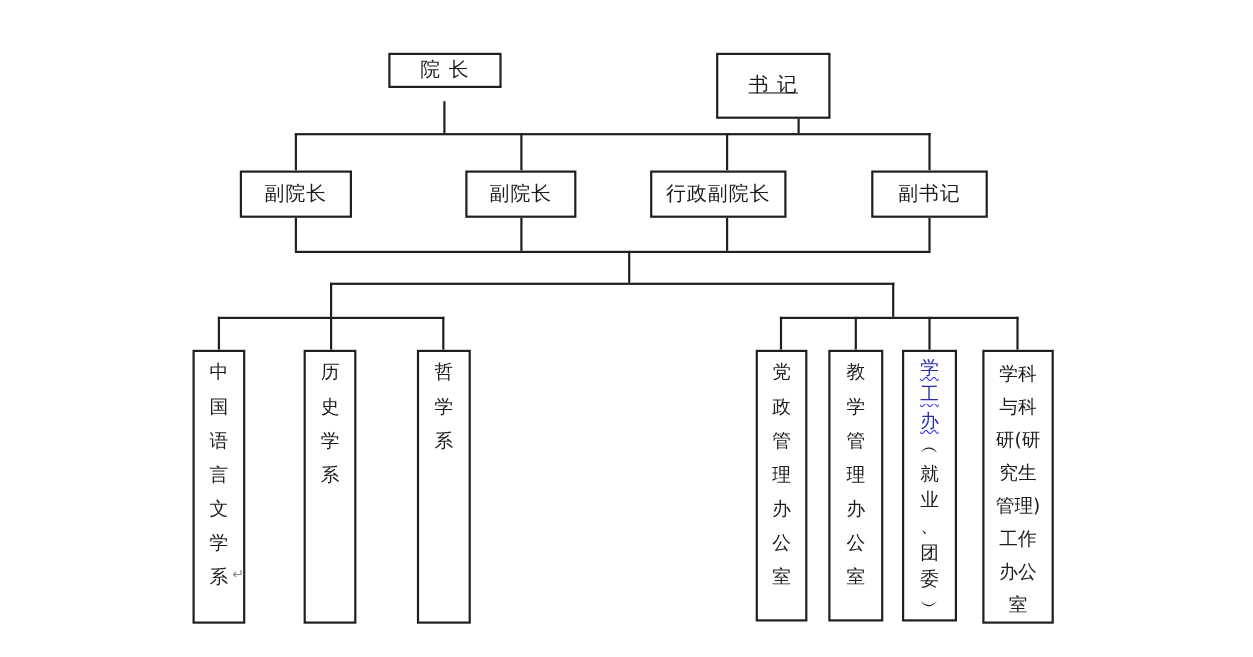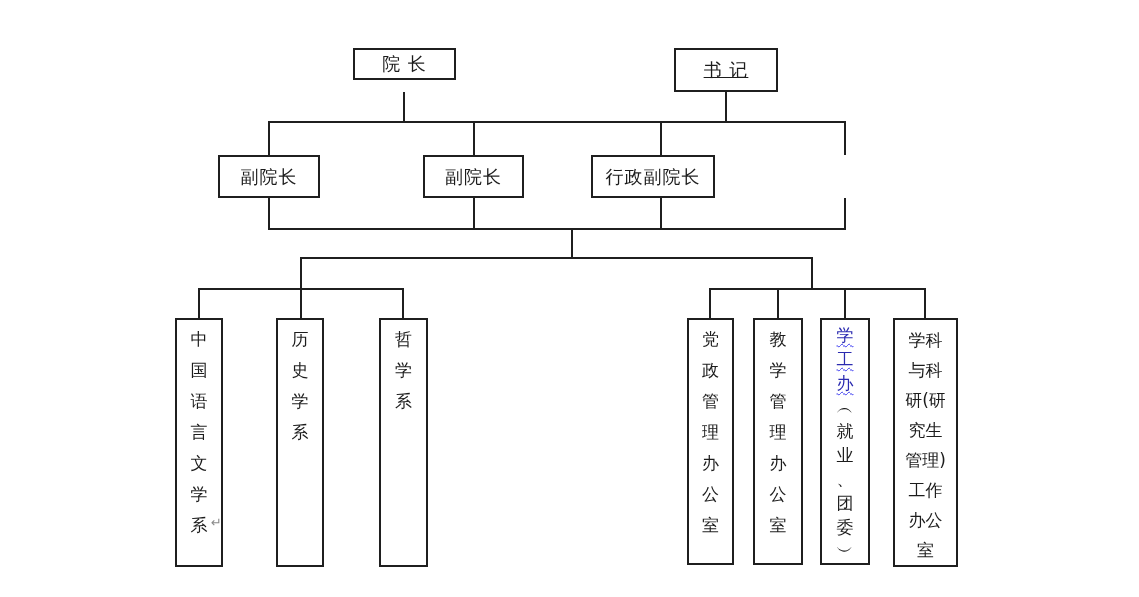--- a/index.html
+++ b/index.html
@@ -81,32 +81,35 @@
   <div class="conn v" style="left:402px;top:288px;height:30px;"></div>
   <div class="conn h" style="left:709px;top:288px;width:217px;"></div>
   <div class="conn v" style="left:709px;top:288px;height:30px;"></div>
   <div class="conn v" style="left:777px;top:288px;height:30px;"></div>
   <div class="conn v" style="left:844px;top:288px;height:30px;"></div>
   <div class="conn v" style="left:924px;top:288px;height:30px;"></div>
 
   <div class="node hnode" style="left:353px;top:48px;width:103px;height:32px;">
     <span>院 长</span>
   </div>
-  <div class="node hnode" style="left:674px;top:48px;width:104px;height:44px;text-decoration:underline;">
+  <div class="node hnode" style="left:651px;top:48px;width:104px;height:60px;text-decoration:underline;">
     <span>书 记</span>
   </div>
 
   <div class="node hnode" style="left:218px;top:155px;width:102px;height:43px;">
     <span>副院长</span>
   </div>
   <div class="node hnode" style="left:423px;top:155px;width:101px;height:43px;">
     <span>副院长</span>
   </div>
   <div class="node hnode" style="left:591px;top:155px;width:124px;height:43px;">
     <span>行政副院长</span>
+  </div>
+  <div class="node hnode" style="left:792px;top:155px;width:106px;height:43px;">
+    <span>副书记</span>
   </div>
 
   <div class="node vnode" style="left:175px;top:318px;width:48px;height:249px;">
     <span class="vtext">中
 国
 语
 言
 文
 学
 系</span>

